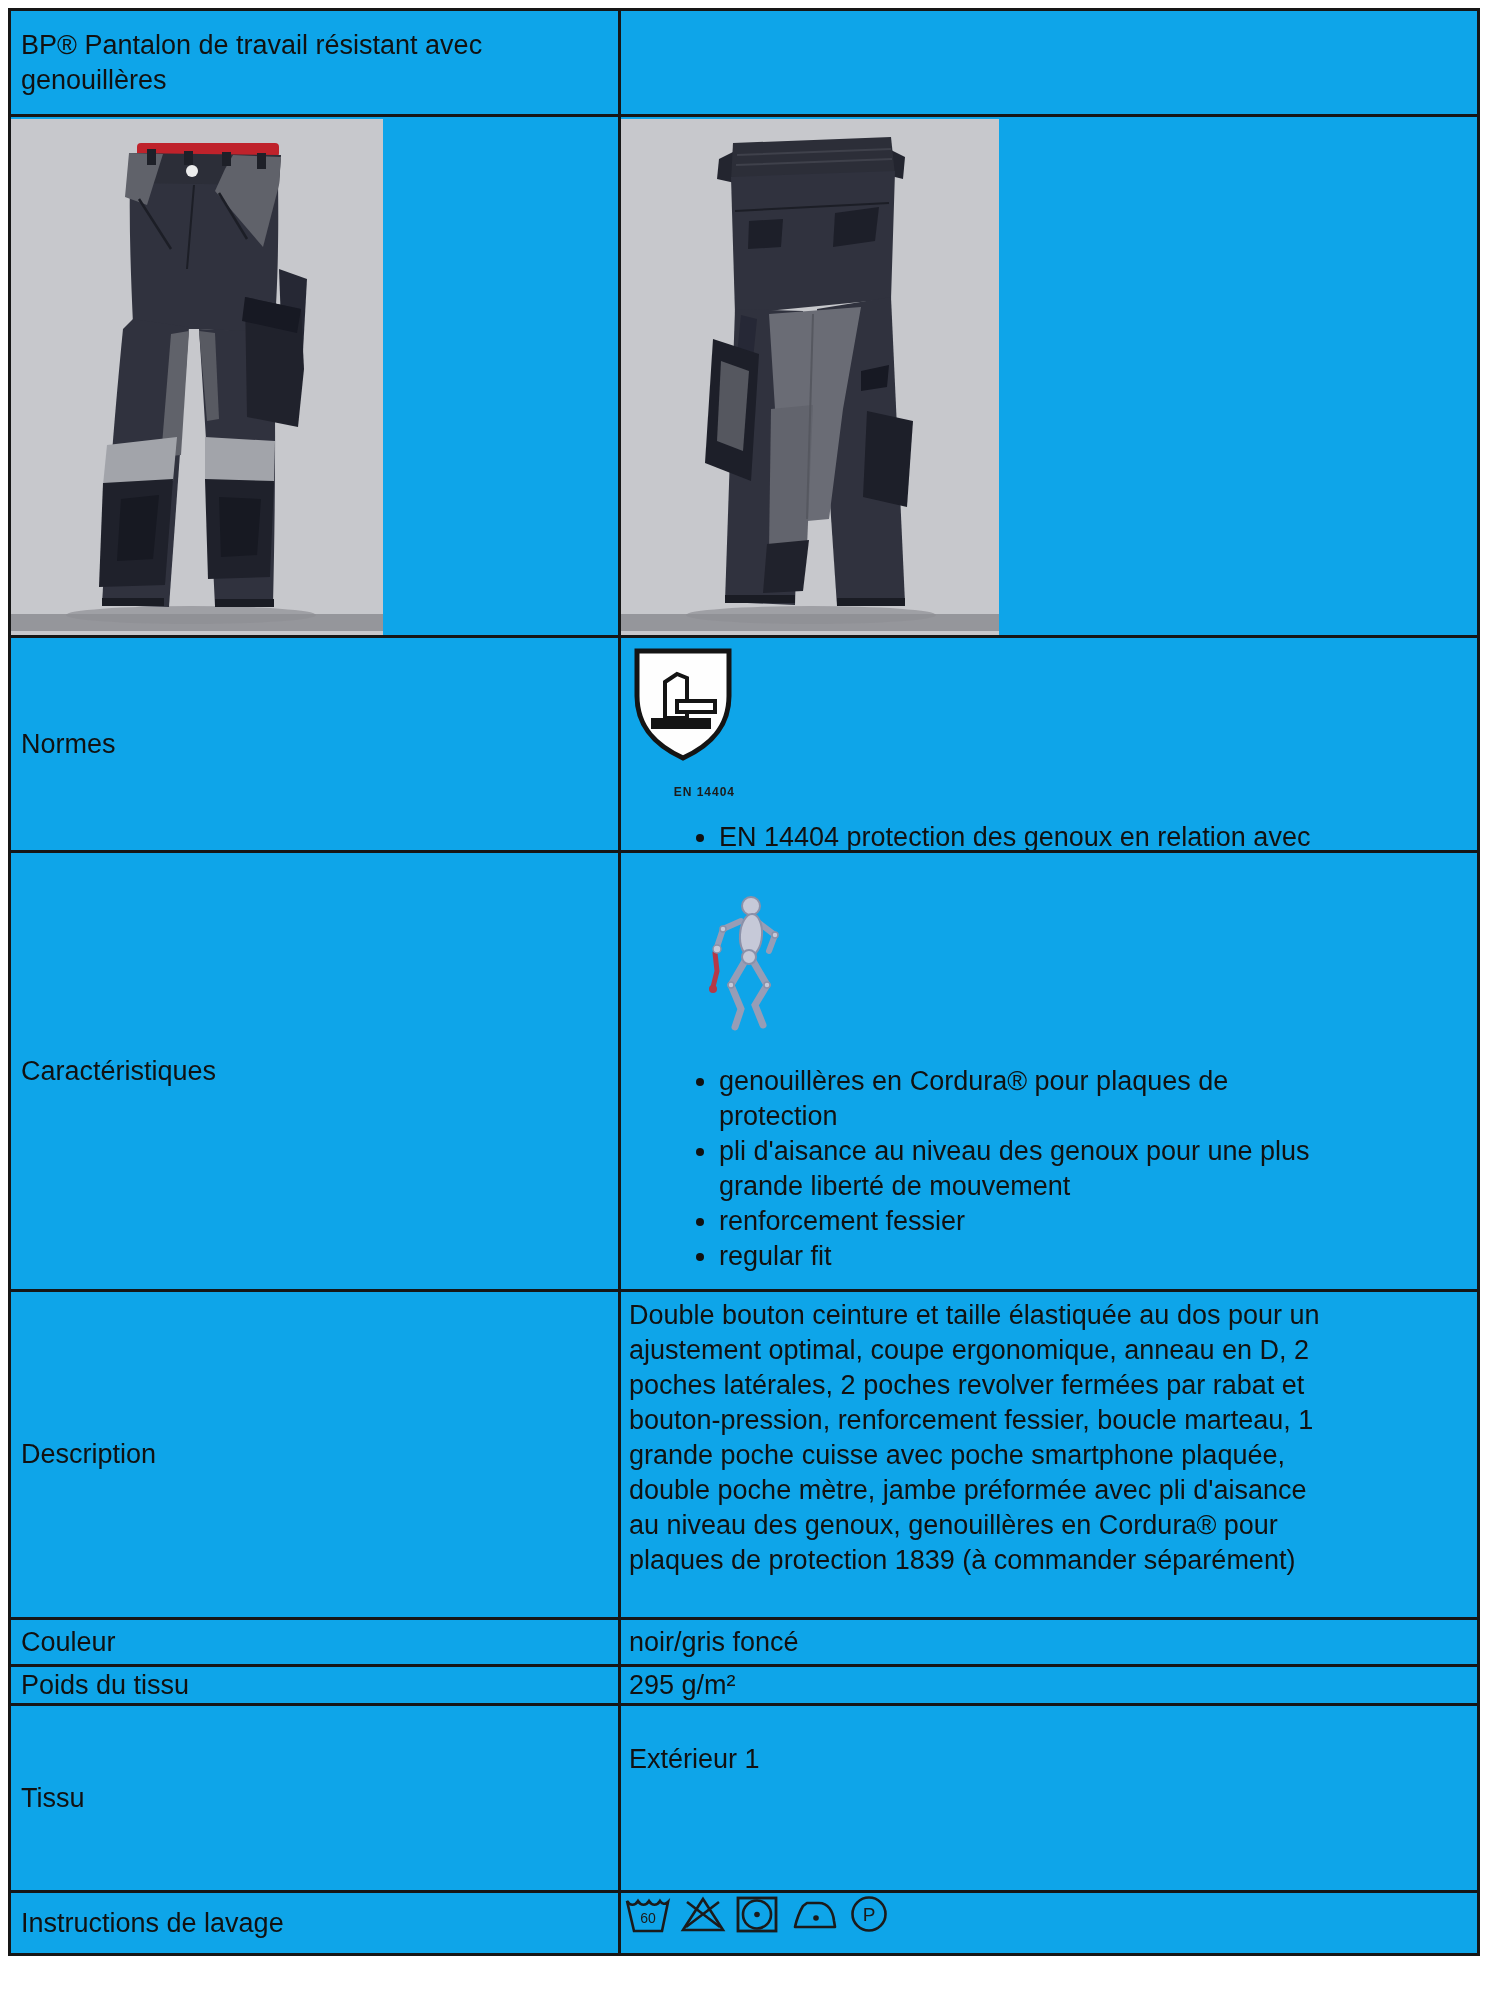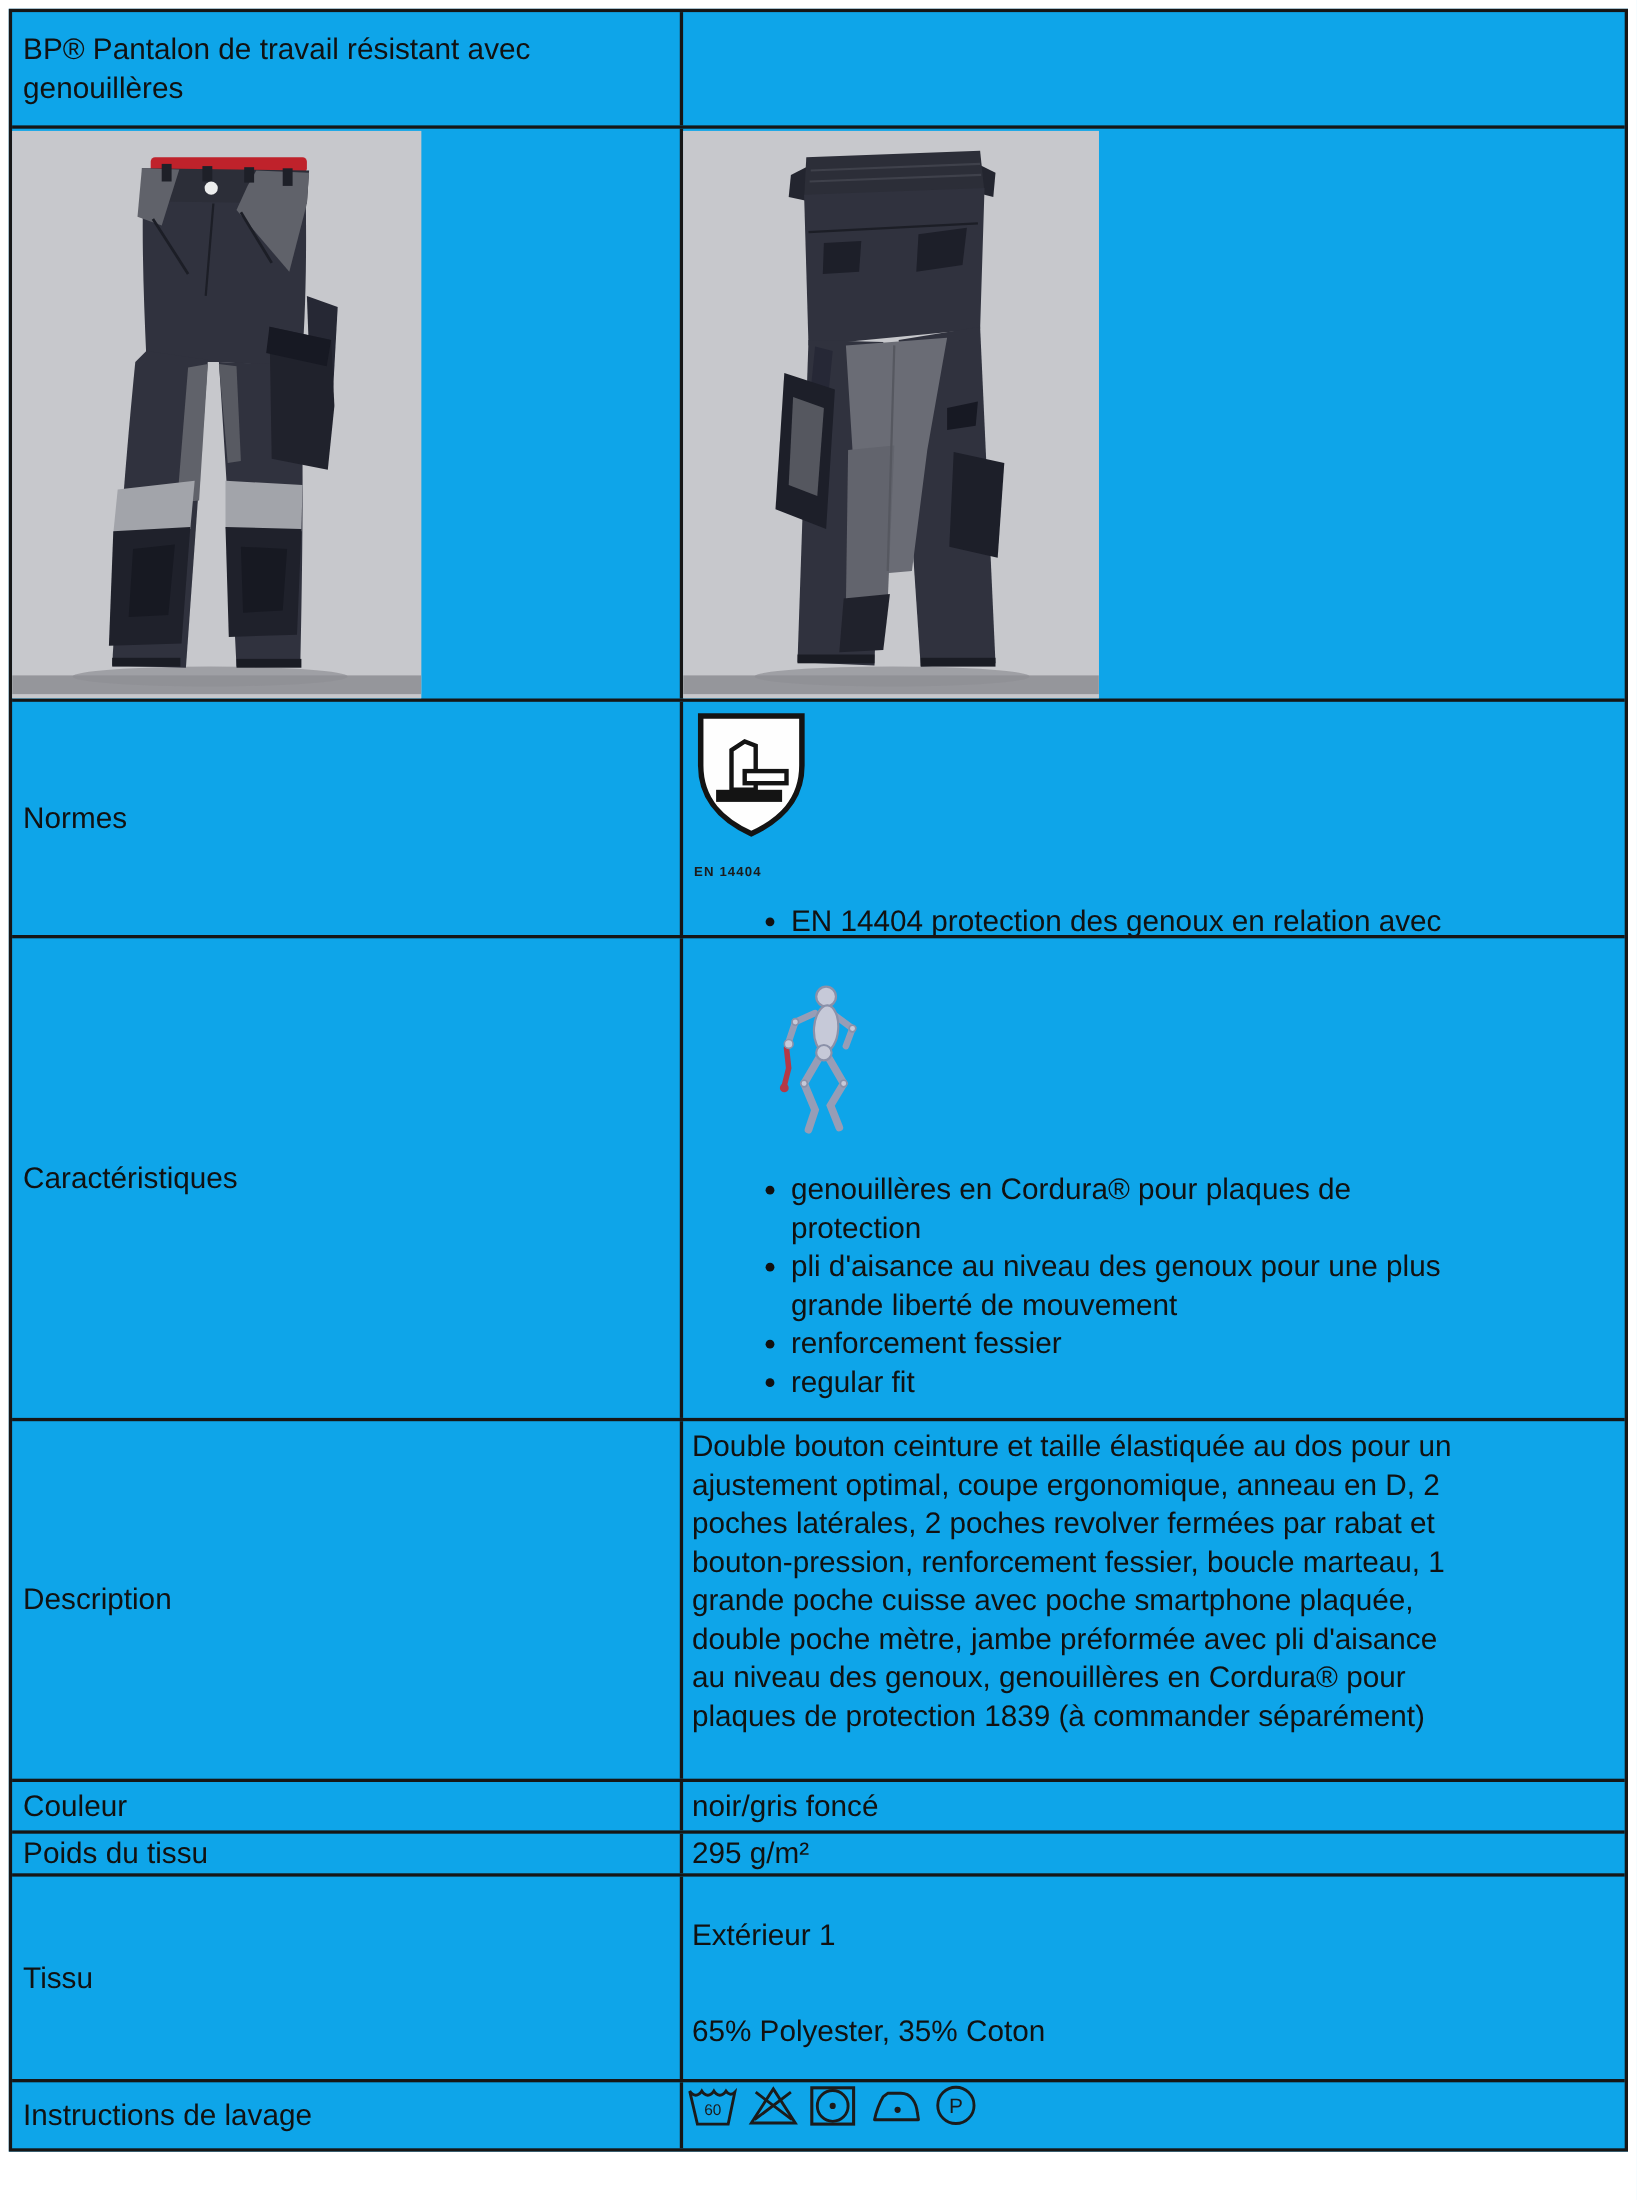--- a/index.html
+++ b/index.html
@@ -35,21 +35,21 @@
   .label{padding-left:10px;}
 
   
   .photo{height:100%;background:#c7c8cc;}
   .photo.front{width:372px;margin-top:2px;height:516px;}
   .photo.back{width:378px;margin-top:2px;height:516px;}
   .photo svg{display:block;width:100%;height:100%;}
 
   
   .icon-block{margin:8px 0 0 10px;}
-  .shield-caption{font-size:12px;letter-spacing:1px;color:#1c1c1c;width:104px;text-align:left;margin-top:2px;font-weight:bold;}
+  .shield-caption{font-size:12px;letter-spacing:1px;color:#1c1c1c;width:104px;text-align:right;margin-top:2px;font-weight:bold;}
   ul.bullets{margin:10px 0 0 0;padding-left:98px;list-style:disc;}
   ul.bullets li{white-space:pre-line;}
 
   .desc-text{padding:6px 8px 0 8px;white-space:pre-line;}
 
   
   .tissu-val{padding:36px 0 0 8px;}
   .tissu-val .l2{margin-top:52px;}
 
   
@@ -249,21 +249,20 @@
     </div>
   </div>
 
   <div class="row r-tissu">
     <div class="cell left vcenter">
       <div class="label">Tissu</div>
     </div>
     <div class="cell">
       <div class="tissu-val">
         <div>Extérieur 1</div>
-        <div class="l2">65% Polyester, 35% Coton</div>
       </div>
     </div>
   </div>
 
   <div class="row r-lavage">
     <div class="cell left vcenter">
       <div class="label">Instructions de lavage</div>
     </div>
     <div class="cell">
       <div class="care">

